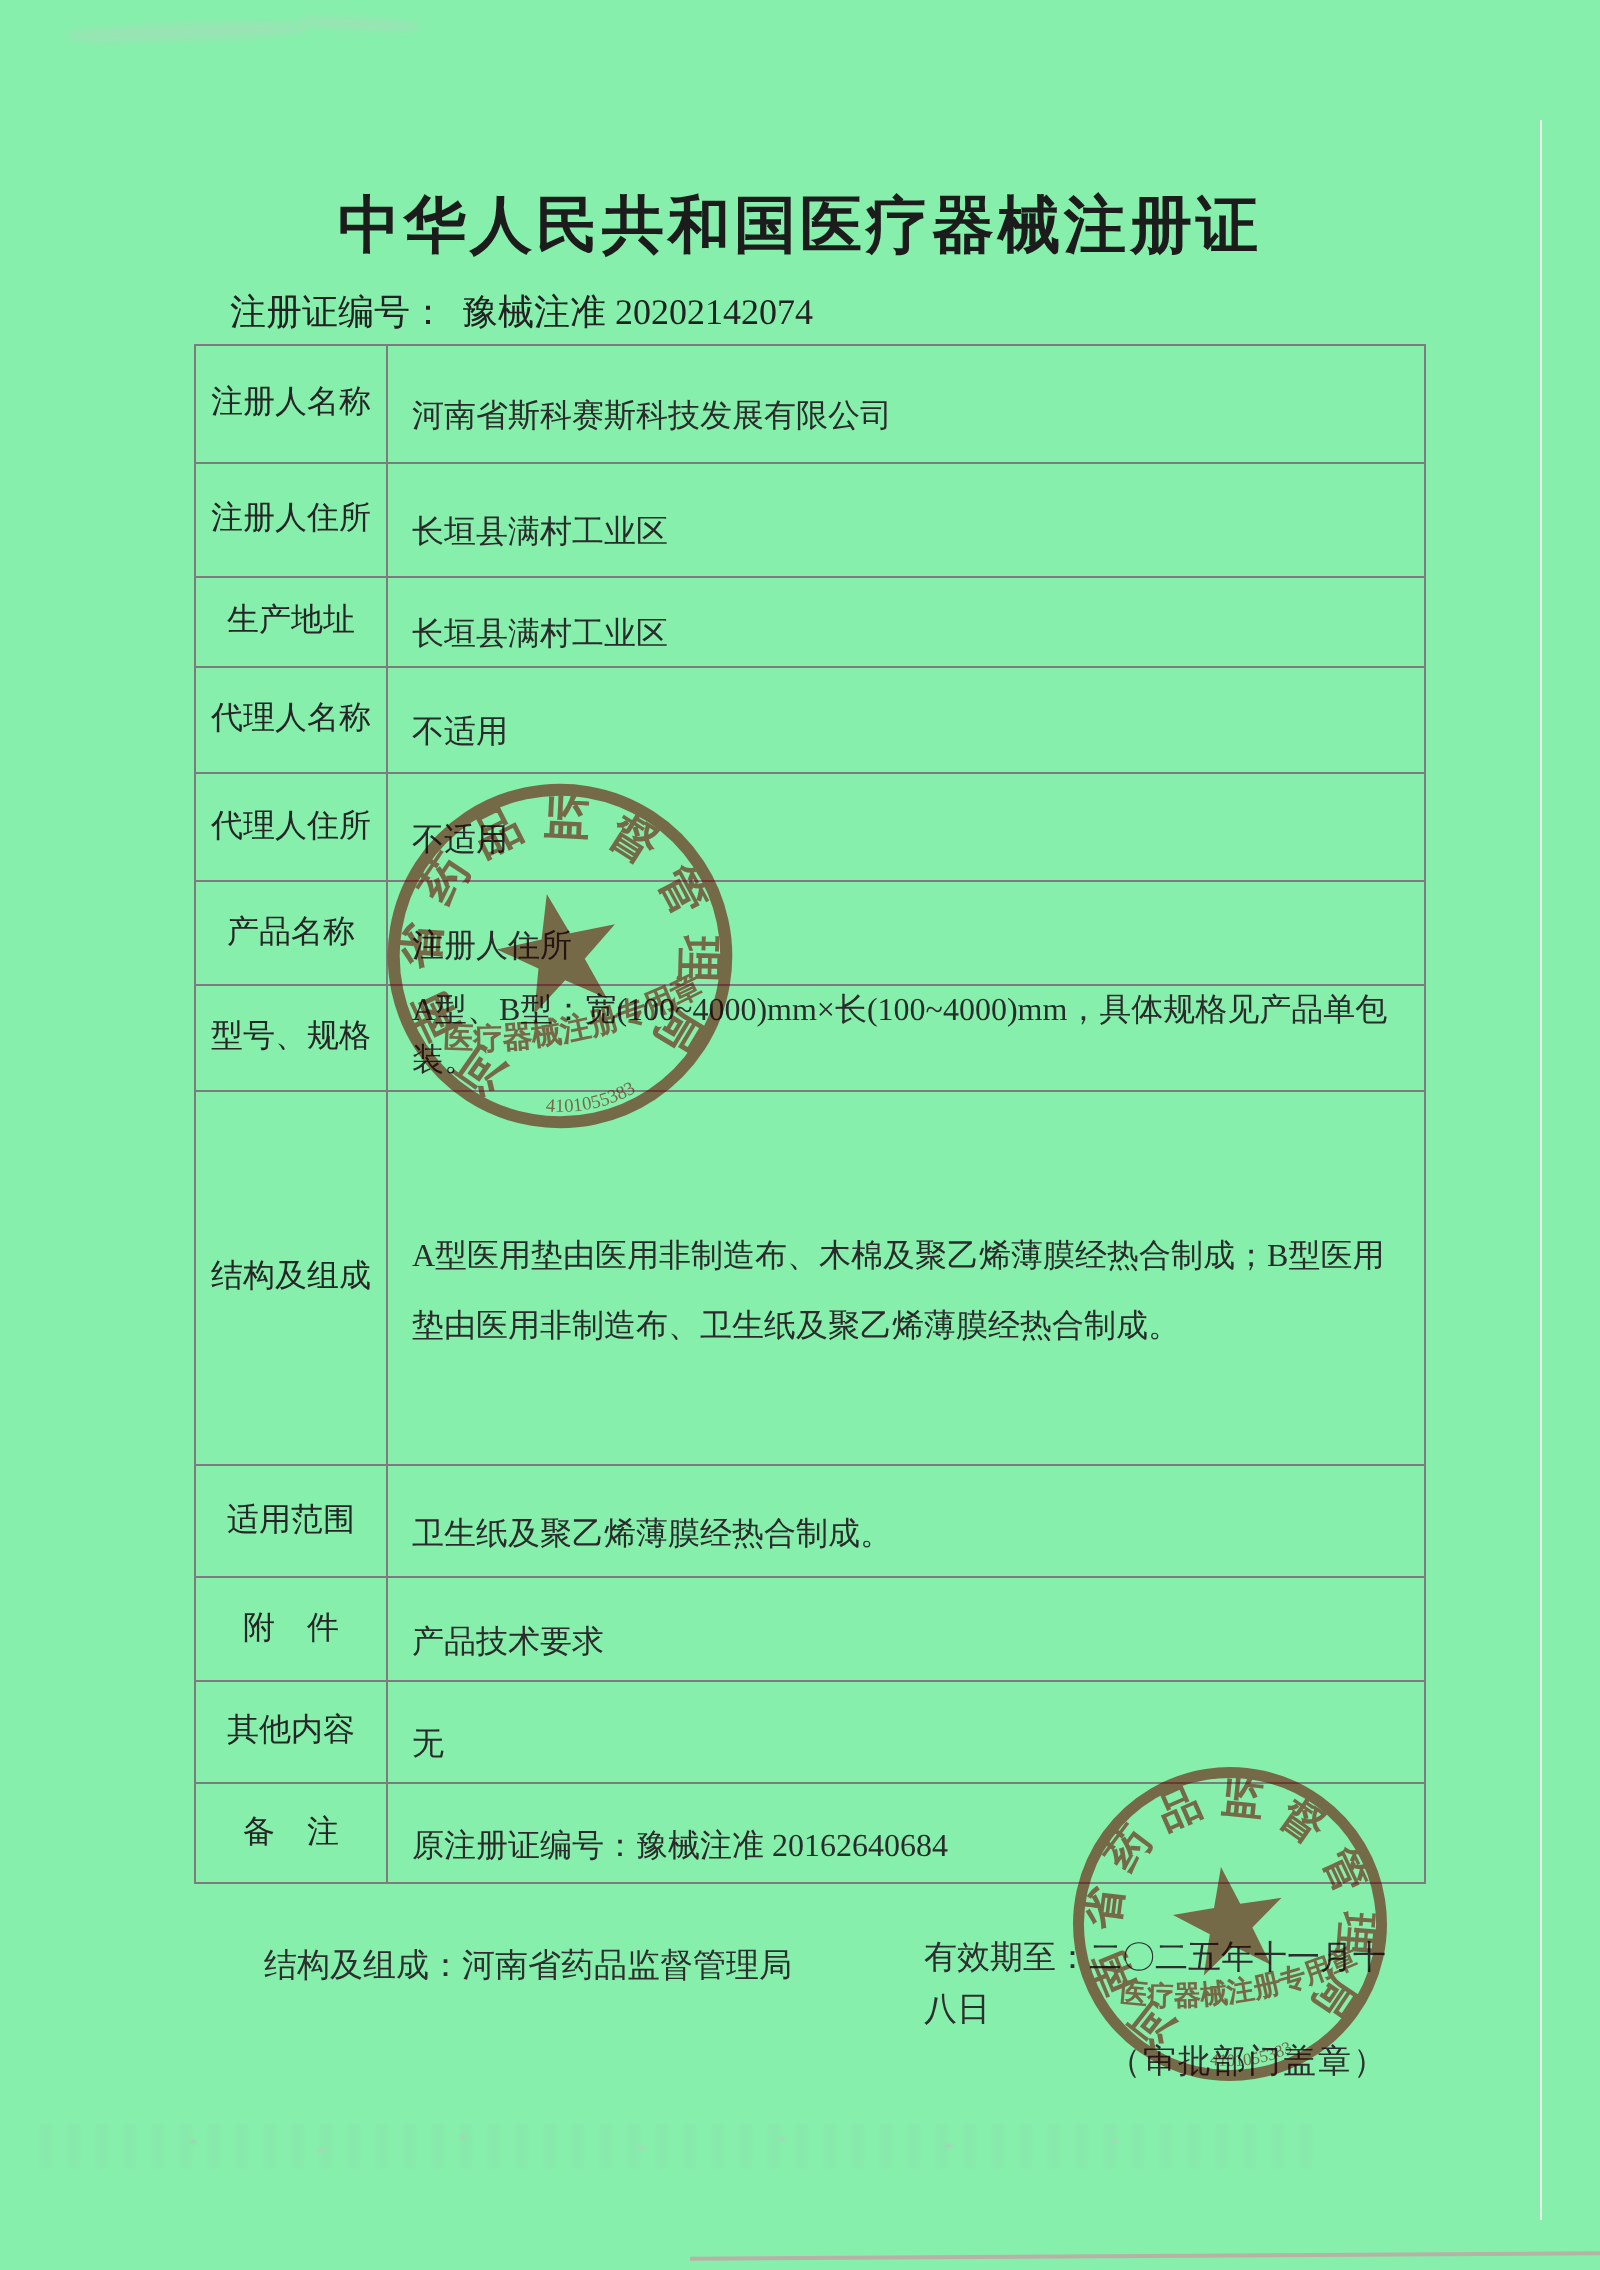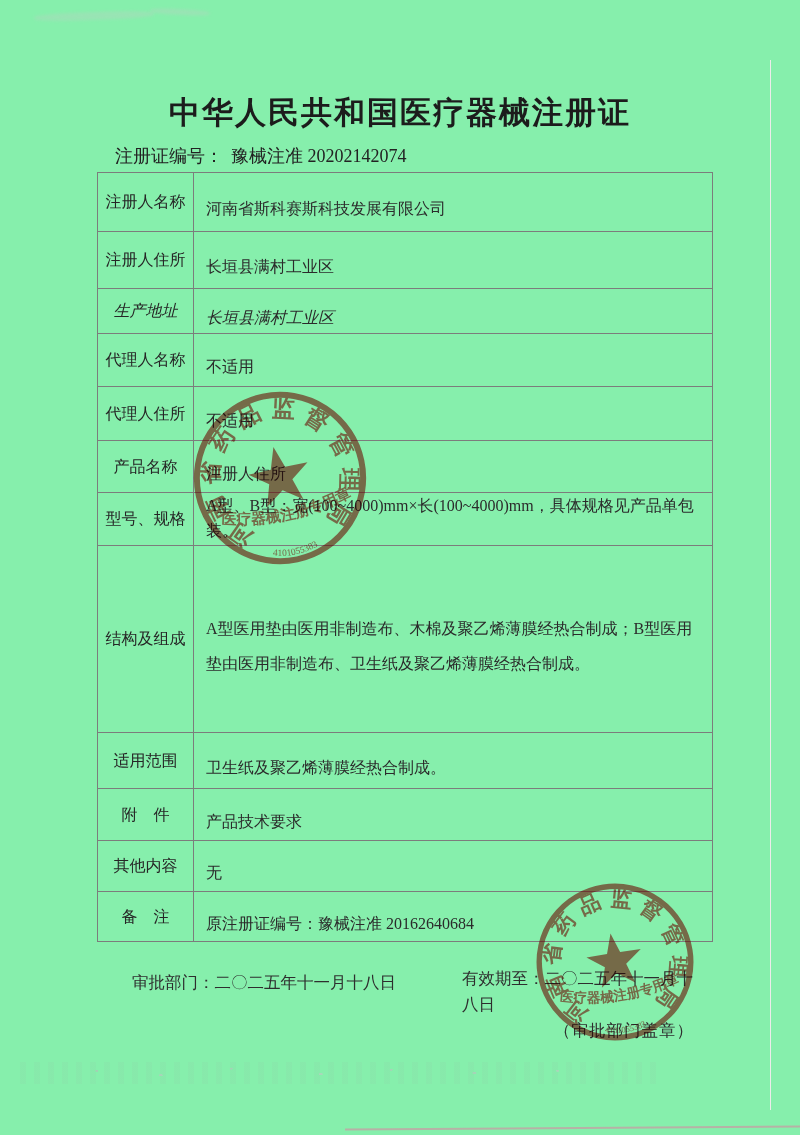--- a/index.html
+++ b/index.html
@@ -24,21 +24,21 @@
   table.reg{
     position:absolute;left:97px;top:172px;width:616px;
     border-collapse:collapse;table-layout:fixed;
   }
   table.reg td{
     border:1px solid #7c7c7c;font-size:16px;line-height:26px;
     vertical-align:middle;overflow:visible;
   }
   td.lbl{width:96px;text-align:center;padding:0 1px;color:#262626;}
   td.val{padding:16px 6px 2px 12px;color:#2b2b2b;}
-  tr.r1{height:59px;} tr.r2{height:57px;} tr.r3{height:41px;font-style:italic;}
+  tr.r1{height:59px;} tr.r2{height:57px;} tr.r3{height:41px;}
   tr.r4{height:53px;} tr.r5{height:54px;margin-top:44px;} tr.r6{height:52px;}
   tr.r7{height:53px;} tr.r8{height:187px;} tr.r9{height:56px;}
   tr.r10{height:52px;} tr.r11{height:51px;} tr.r12{height:50px;}
   tr.r7 td.val{line-height:25px;padding-top:0;}
   tr.r8 td.val{line-height:35px;padding-right:10px;}
   
   .footer-left{position:absolute;left:132px;top:972px;font-size:16.5px;}
   .footer-right{position:absolute;left:462px;top:966px;width:240px;font-size:16.5px;line-height:26px;}
   .footer-right .stamp-note{padding-left:92px;letter-spacing:1px;}
   
@@ -127,21 +127,21 @@
         <td class="lbl">其他内容</td>
         <td class="val">无</td>
       </tr>
       <tr class="r12">
         <td class="lbl">备　注</td>
         <td class="val">原注册证编号：豫械注准 20162640684</td>
       </tr>
     </tbody>
   </table>
 
-  <div class="footer-left">审批部门：二〇二五年十一月十八日</div>
+  <div class="footer-left">结构及组成：河南省药品监督管理局</div>
 
   <div class="footer-right">
     <div>有效期至：二〇二五年十一月十八日</div>
     <div class="stamp-note">（审批部门盖章）</div>
   </div>
 
   <div class="seal seal1">
     <svg class="seal-svg" xmlns="http://www.w3.org/2000/svg" viewBox="-105 -105 210 210">
         <defs>
           <path id="arcA0" d="M -70 40 Q 0 58 70 40" fill="none"></path>

